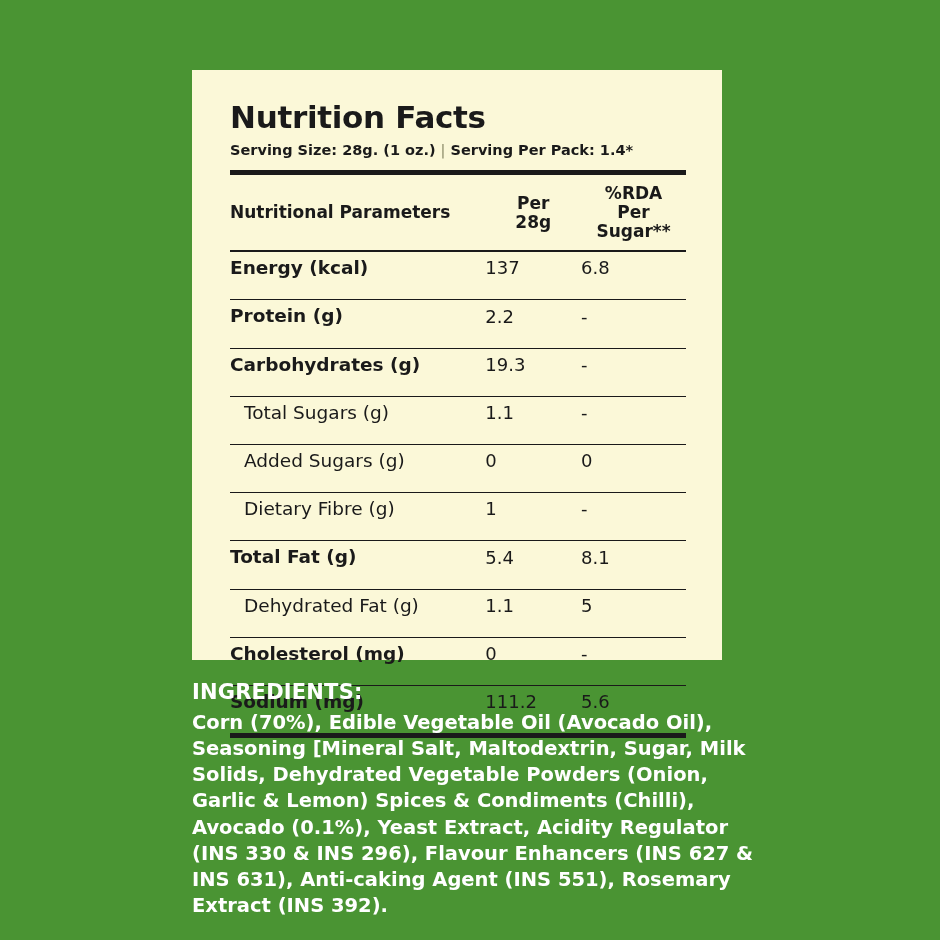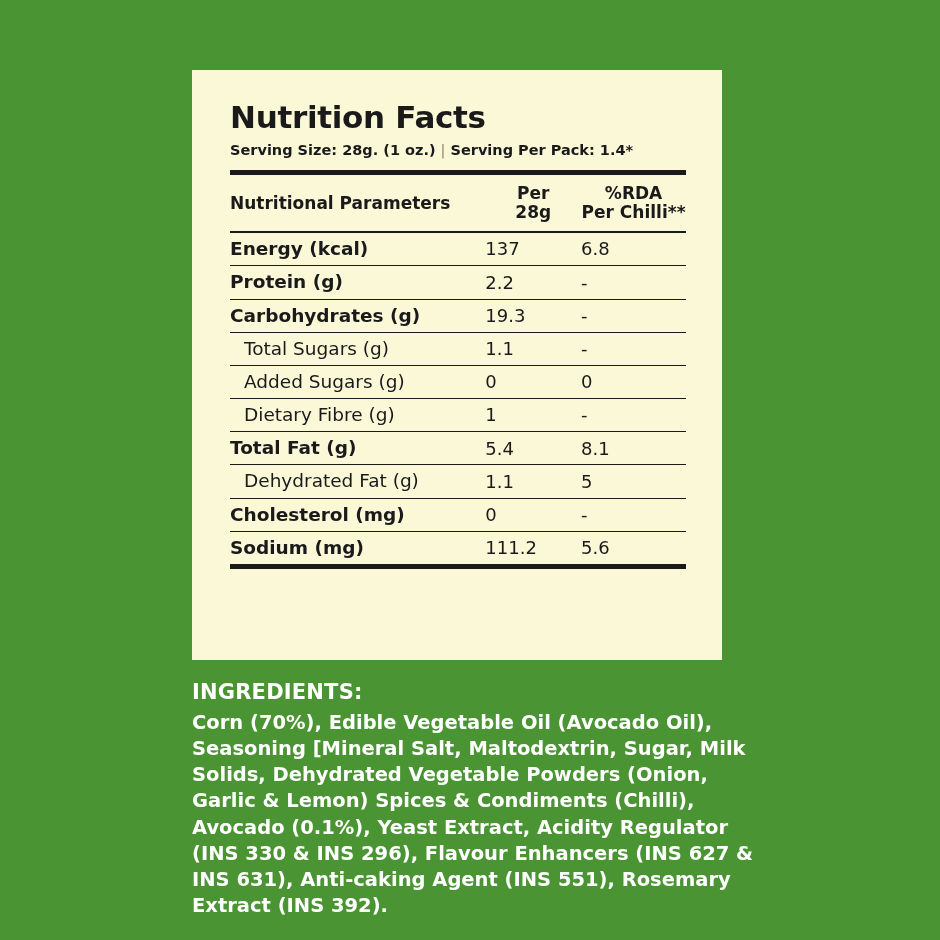--- a/index.html
+++ b/index.html
@@ -74,21 +74,21 @@
     line-height: 1.12;
   }
   tr.hdr th.c { text-align: center; }
 
   .col-name  { width: 56%; }
   .col-per   { width: 21%; }
   .col-rda   { width: 23%; }
 
   tr.row td {
     font-size: 18.5px;
-    padding: 5px 0 5px 0;
+    padding: 5px 0 20px 0;
     line-height: 1.2;
   }
   tr.row td.name { text-align: left; }
   tr.row td.val  { text-align: left; font-size: 18px; }
 
   td.name.bold { font-weight: bold; }
   td.name.indent { padding-left: 14px; font-weight: normal; }
 
   .footnotes {
     margin-top: 12px;
@@ -140,21 +140,21 @@
       </colgroup>
       <thead>
         <tr class="hdr">
           <th class="rule-thick">Nutritional Parameters</th>
           <th class="rule-thick c">
             <span>Per</span><br>
             <span>28g</span>
           </th>
           <th class="rule-thick c">
             <span>%RDA</span><br>
-            <span>Per Chilli**</span>
+            <span>Per Sugar**</span>
           </th>
         </tr>
       </thead>
       <tbody>
 
         <tr class="row">
           <td class="name bold rule-med">Energy (kcal)</td>
           <td class="val rule-med">137</td>
           <td class="val rule-med">6.8</td>
         </tr>

